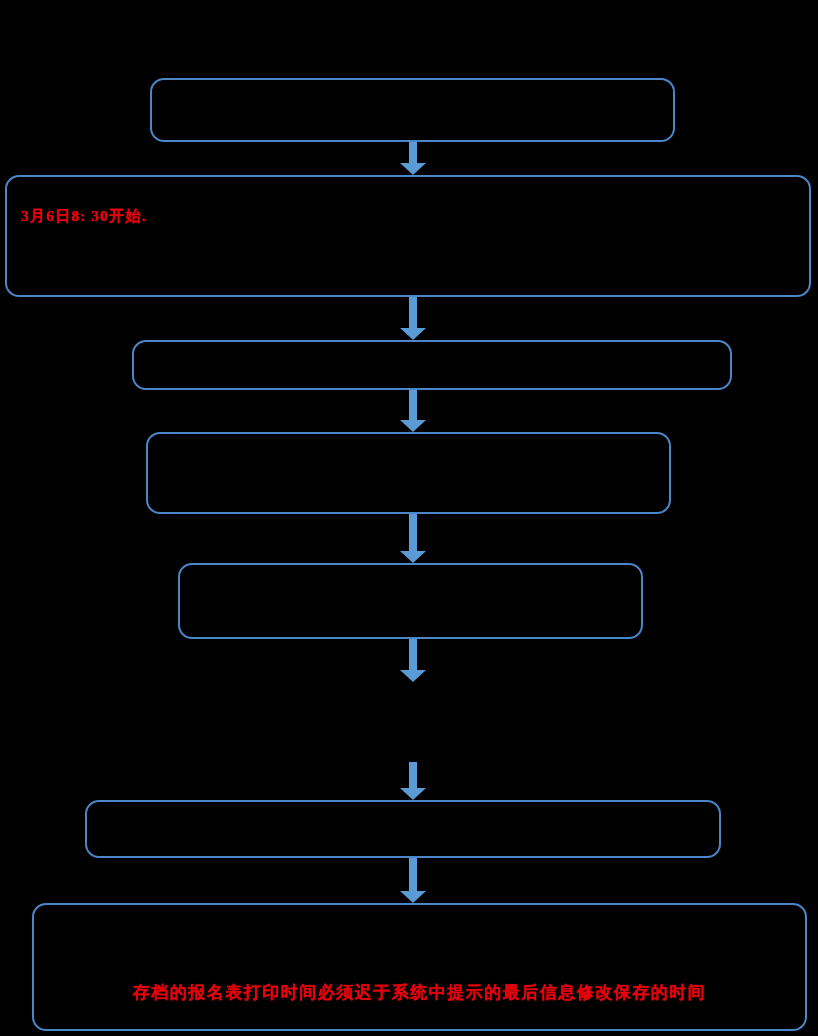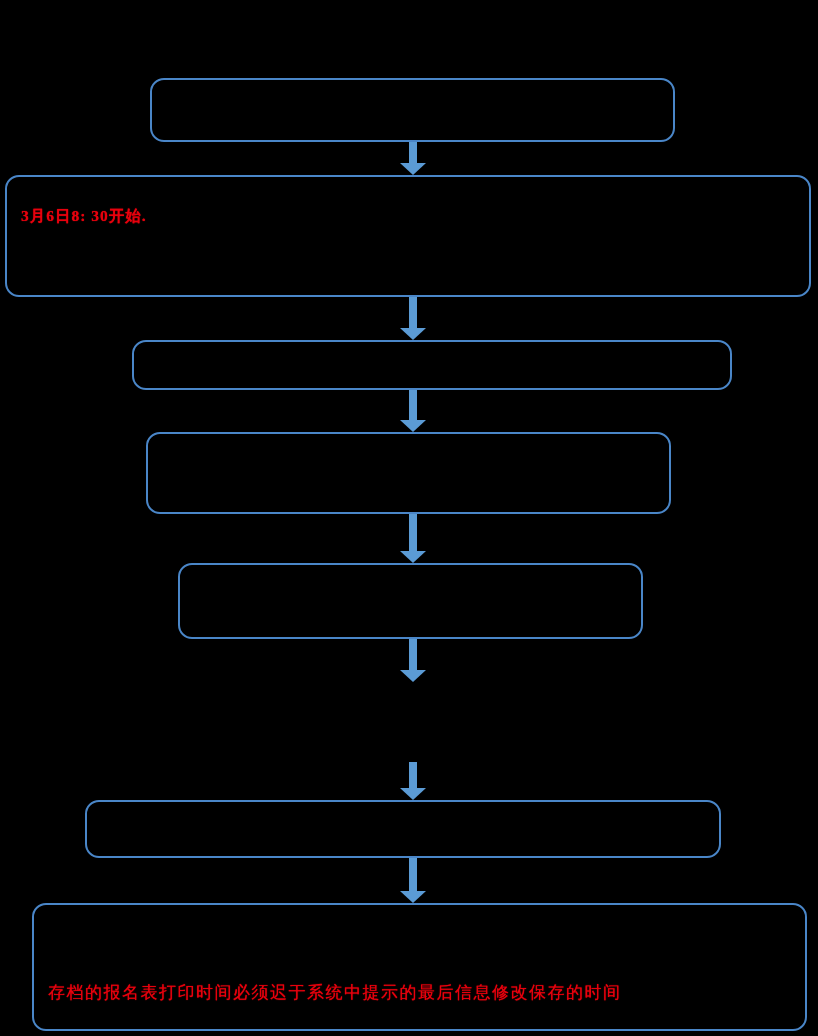--- a/index.html
+++ b/index.html
@@ -32,21 +32,22 @@
     white-space:pre-wrap;
   }
   .node .txt.red{
     color:#e8000d;
     font-weight:bold;
     letter-spacing:1px;
     text-shadow:0 0 1px #e8000d;
   }
   .node .txt.redc{
     color:#e8000d;
-    font-weight:normal;
+    font-weight:bold;
+    text-align:center;
     font-size:17px;
     letter-spacing:1.5px;
     text-shadow:0 0 1px #e8000d;
   }
 
   
   #n1{left:150px;top:78px;width:525px;height:64px;}
   #n2{left:5px;top:175px;width:806px;height:122px;}
   #n3{left:132px;top:340px;width:600px;height:50px;}
   #n4{left:146px;top:432px;width:525px;height:82px;}

